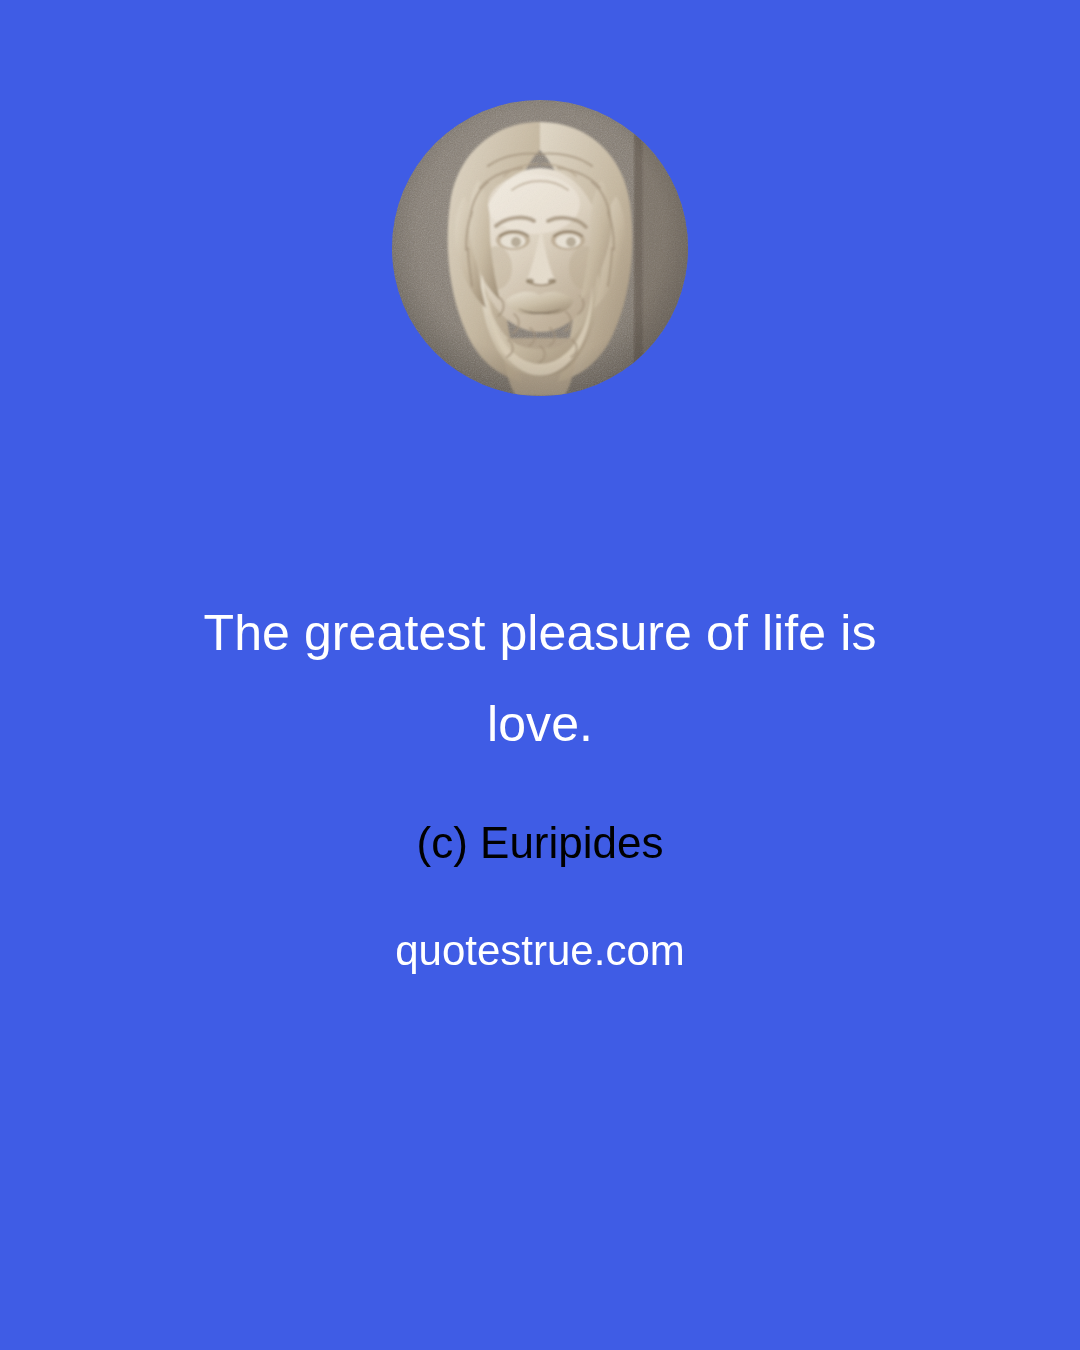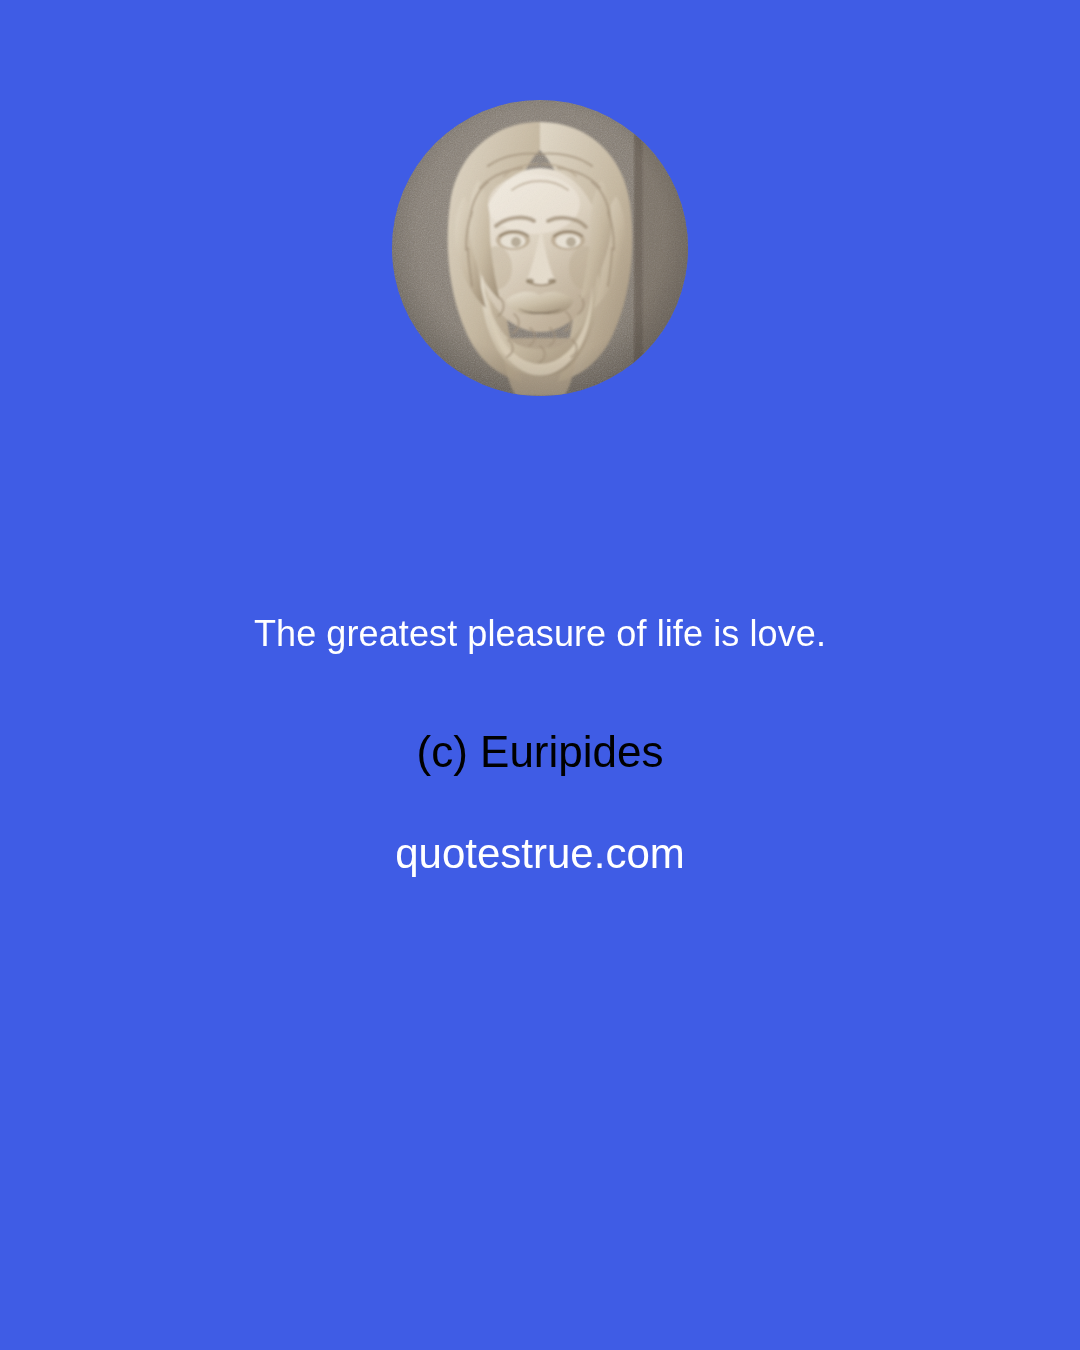--- a/index.html
+++ b/index.html
@@ -44,21 +44,21 @@
   .text-block {
     position: absolute;
     left: 0;
     top: 560px;
     width: 1080px;
     text-align: center;
   }
 
   .quote-text {
     color: #ffffff;
-    font-size: 36px;
+    font-size: 50px;
     line-height: 91px;
     font-weight: 400;
     letter-spacing: 0.1px;
     margin: 0 auto;
     width: 760px;
     padding-top: 28px;
   }
 
   .attribution {
     color: #ffffff;
@@ -67,21 +67,21 @@
     font-weight: 400;
     margin: 0;
     padding-top: 28px;
   }
 
   .site {
     color: #ffffff;
     font-size: 42px;
     line-height: 90px;
     font-weight: 400;
-    margin: 2px;
+    margin: 8px;
     padding-top: 10px;
   }
 </style>
 </head>
 <body style="background: rgb(63, 92, 229);">
 
 <div class="quote-card" style="background: rgb(63, 92, 229);">
 
   <div class="portrait-wrap">
     <svg class="portrait-svg" viewBox="0 0 296 296" xmlns="http://www.w3.org/2000/svg">

